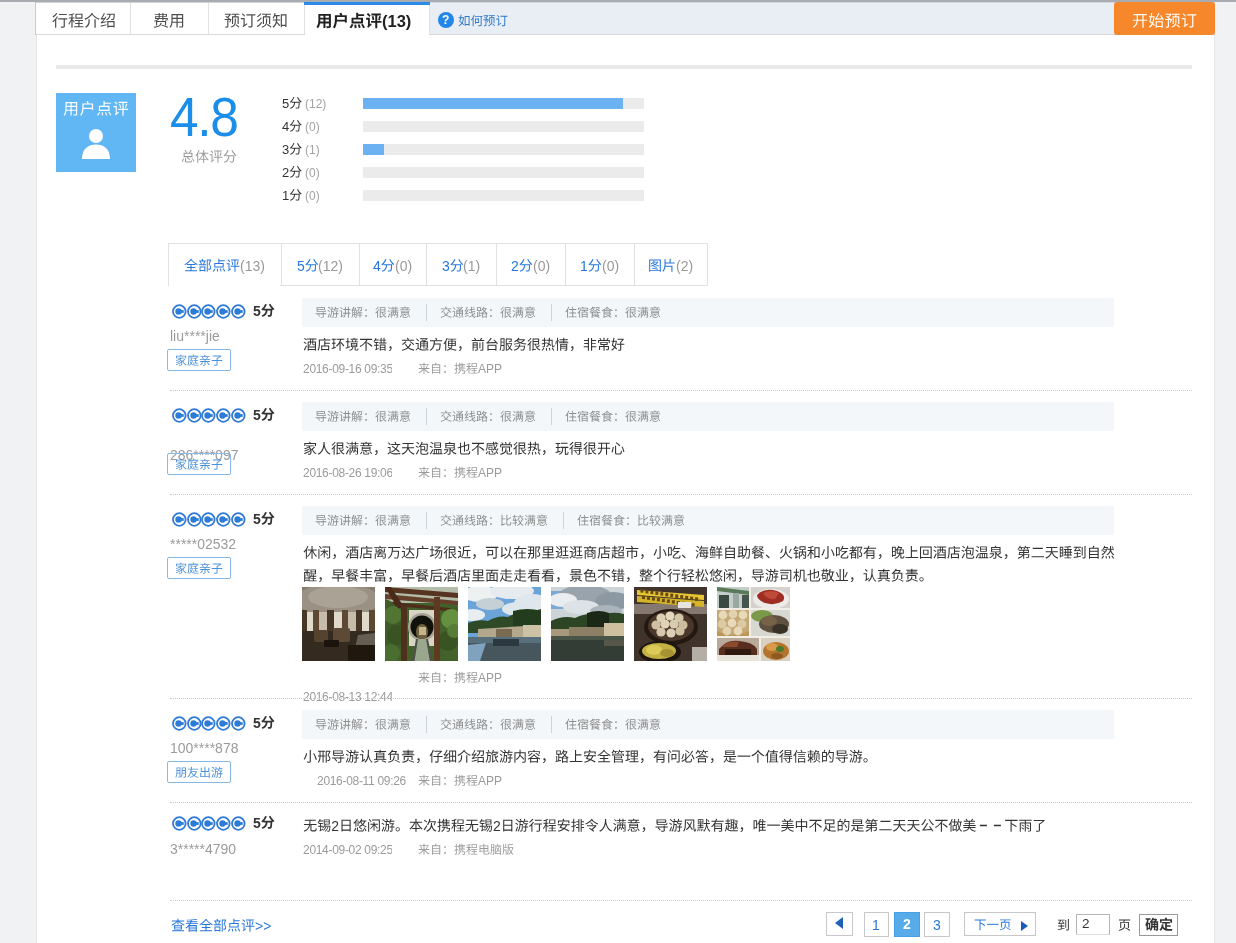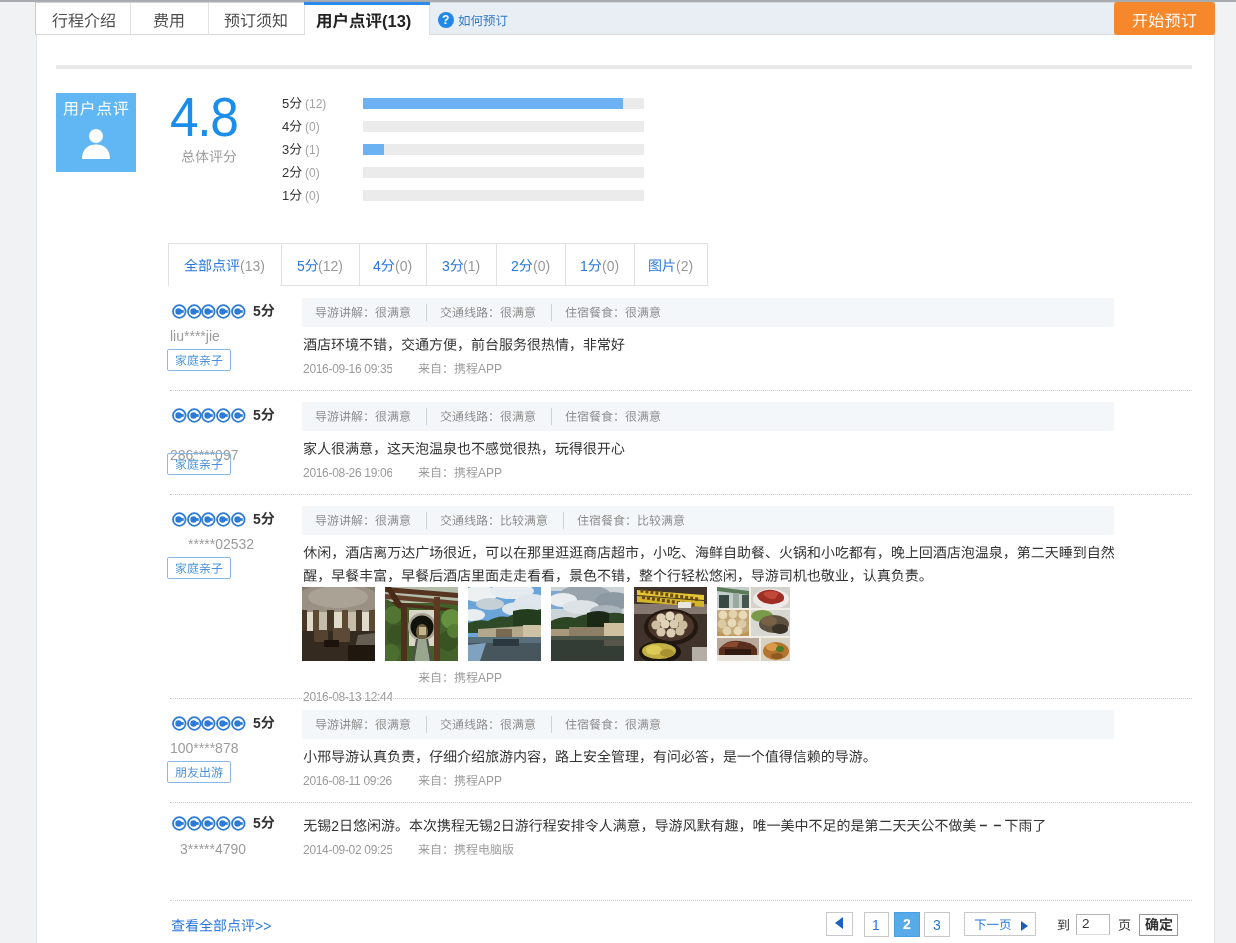--- a/index.html
+++ b/index.html
@@ -751,21 +751,21 @@
     <circle cx="7.3" cy="7.5" r="6.3" fill="none" stroke="#2e7ad7" stroke-width="1.8"></circle>
     <circle cx="6.5" cy="7.5" r="3.2" fill="#2e7ad7"></circle>
     <rect x="6.5" y="6.1" width="5.2" height="2.8" fill="#2e7ad7"></rect>
   </svg>
 <div style="position:absolute;left:253px;top:510.9px;width:21.8px;height:18.2px">
     <svg width="21.8" height="18.2" viewBox="0 0 21.8 18.2" style="position:absolute;left:0;top:0">
       <text x="0" y="12.6" font-family="Liberation Sans" font-size="14" font-weight="bold" fill="#333">5</text>
       <use href="#g44" transform="translate(7.8 12.6) scale(0.014 -0.014)" fill="#333"></use>
     </svg>
   </div>
-<div style="position:absolute;left:188px;top:536.4px;width:66.2px;height:18.2px">
+<div style="position:absolute;left:170px;top:536.4px;width:66.2px;height:18.2px">
     <svg width="66.2" height="18.2" viewBox="0 0 66.2 18.2" style="position:absolute;left:0;top:0">
       <text x="0" y="12.6" font-family="Liberation Sans" font-size="14" fill="#9b9b9b">*****02532</text>
     </svg>
   </div>
 <div style="position:absolute;left:167px;top:557px;width:63.5px;height:22px;border:1px solid #86b8e8;border-radius:2px;box-sizing:border-box"></div>
 <div style="position:absolute;left:174.7px;top:561.9px;width:48px;height:15.6px">
     <svg width="48" height="15.6" viewBox="0 0 48 15.6" style="position:absolute;left:0;top:0">
       <use href="#g45" transform="translate(0 10.8) scale(0.012 -0.012)" fill="#4a90d9"></use>
       <use href="#g46" transform="translate(12 10.8) scale(0.012 -0.012)" fill="#4a90d9"></use>
       <use href="#g47" transform="translate(24 10.8) scale(0.012 -0.012)" fill="#4a90d9"></use>
@@ -1189,21 +1189,21 @@
       <use href="#g161" transform="translate(462 12.6) scale(0.014 -0.014)" fill="#333"></use>
       <use href="#g80" transform="translate(476 12.6) scale(0.014 -0.014)" fill="#333"></use>
       <use href="#g162" transform="translate(490 12.6) scale(0.014 -0.014)" fill="#333"></use>
       <use href="#g163" transform="translate(504 12.6) scale(0.014 -0.014)" fill="#333"></use>
       <use href="#g164" transform="translate(518 12.6) scale(0.014 -0.014)" fill="#333"></use>
       <use href="#g28" transform="translate(532 12.6) scale(0.014 -0.014)" fill="#333"></use>
       <use href="#g29" transform="translate(546 12.6) scale(0.014 -0.014)" fill="#333"></use>
       <use href="#g143" transform="translate(560 12.6) scale(0.014 -0.014)" fill="#333"></use>
     </svg>
   </div>
-<div style="position:absolute;left:303px;top:774.2px;width:89.1px;height:15.6px">
+<div style="position:absolute;left:317px;top:774.2px;width:89.1px;height:15.6px">
     <svg width="89.1" height="15.6" viewBox="0 0 89.1 15.6" style="position:absolute;left:0;top:0">
       <text x="0" y="10.8" font-family="Liberation Sans" font-size="12" letter-spacing="-0.3" fill="#9b9b9b">2016-08-11 09:26</text>
     </svg>
   </div>
 <div style="position:absolute;left:417.5px;top:774.2px;width:84px;height:15.6px">
     <svg width="84" height="15.6" viewBox="0 0 84 15.6" style="position:absolute;left:0;top:0">
       <use href="#g67" transform="translate(0 10.8) scale(0.012 -0.012)" fill="#9b9b9b"></use>
       <use href="#g68" transform="translate(12 10.8) scale(0.012 -0.012)" fill="#9b9b9b"></use>
       <use href="#g32" transform="translate(24 10.8) scale(0.012 -0.012)" fill="#9b9b9b"></use>
       <use href="#g69" transform="translate(36 10.8) scale(0.012 -0.012)" fill="#9b9b9b"></use>
@@ -1236,21 +1236,21 @@
     <circle cx="7.3" cy="7.5" r="6.3" fill="none" stroke="#2e7ad7" stroke-width="1.8"></circle>
     <circle cx="6.5" cy="7.5" r="3.2" fill="#2e7ad7"></circle>
     <rect x="6.5" y="6.1" width="5.2" height="2.8" fill="#2e7ad7"></rect>
   </svg>
 <div style="position:absolute;left:253px;top:814.9px;width:21.8px;height:18.2px">
     <svg width="21.8" height="18.2" viewBox="0 0 21.8 18.2" style="position:absolute;left:0;top:0">
       <text x="0" y="12.6" font-family="Liberation Sans" font-size="14" font-weight="bold" fill="#333">5</text>
       <use href="#g44" transform="translate(7.8 12.6) scale(0.014 -0.014)" fill="#333"></use>
     </svg>
   </div>
-<div style="position:absolute;left:180px;top:841.4px;width:66.2px;height:18.2px">
+<div style="position:absolute;left:170px;top:841.4px;width:66.2px;height:18.2px">
     <svg width="66.2" height="18.2" viewBox="0 0 66.2 18.2" style="position:absolute;left:0;top:0">
       <text x="0" y="12.6" font-family="Liberation Sans" font-size="14" fill="#9b9b9b">3*****4790</text>
     </svg>
   </div>
 <div style="position:absolute;left:303px;top:817.9px;width:743.6px;height:18.2px">
     <svg width="743.6" height="18.2" viewBox="0 0 743.6 18.2" style="position:absolute;left:0;top:0">
       <use href="#g165" transform="translate(0 12.6) scale(0.014 -0.014)" fill="#333"></use>
       <use href="#g166" transform="translate(14 12.6) scale(0.014 -0.014)" fill="#333"></use>
       <text x="28" y="12.6" font-family="Liberation Sans" font-size="14" fill="#333">2</text>
       <use href="#g167" transform="translate(35.8 12.6) scale(0.014 -0.014)" fill="#333"></use>

